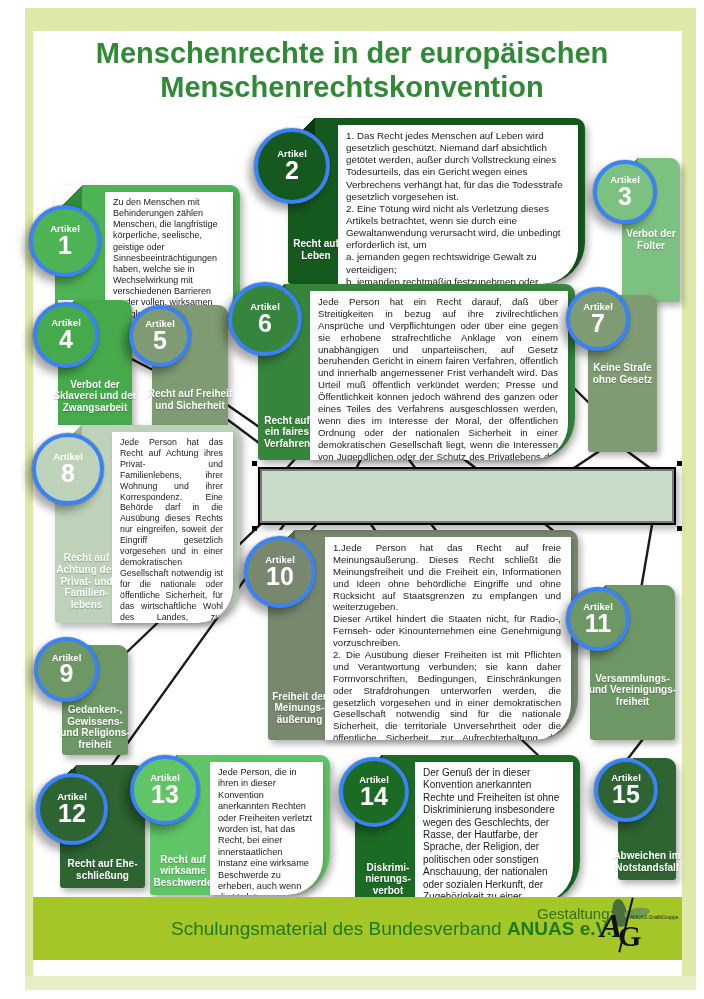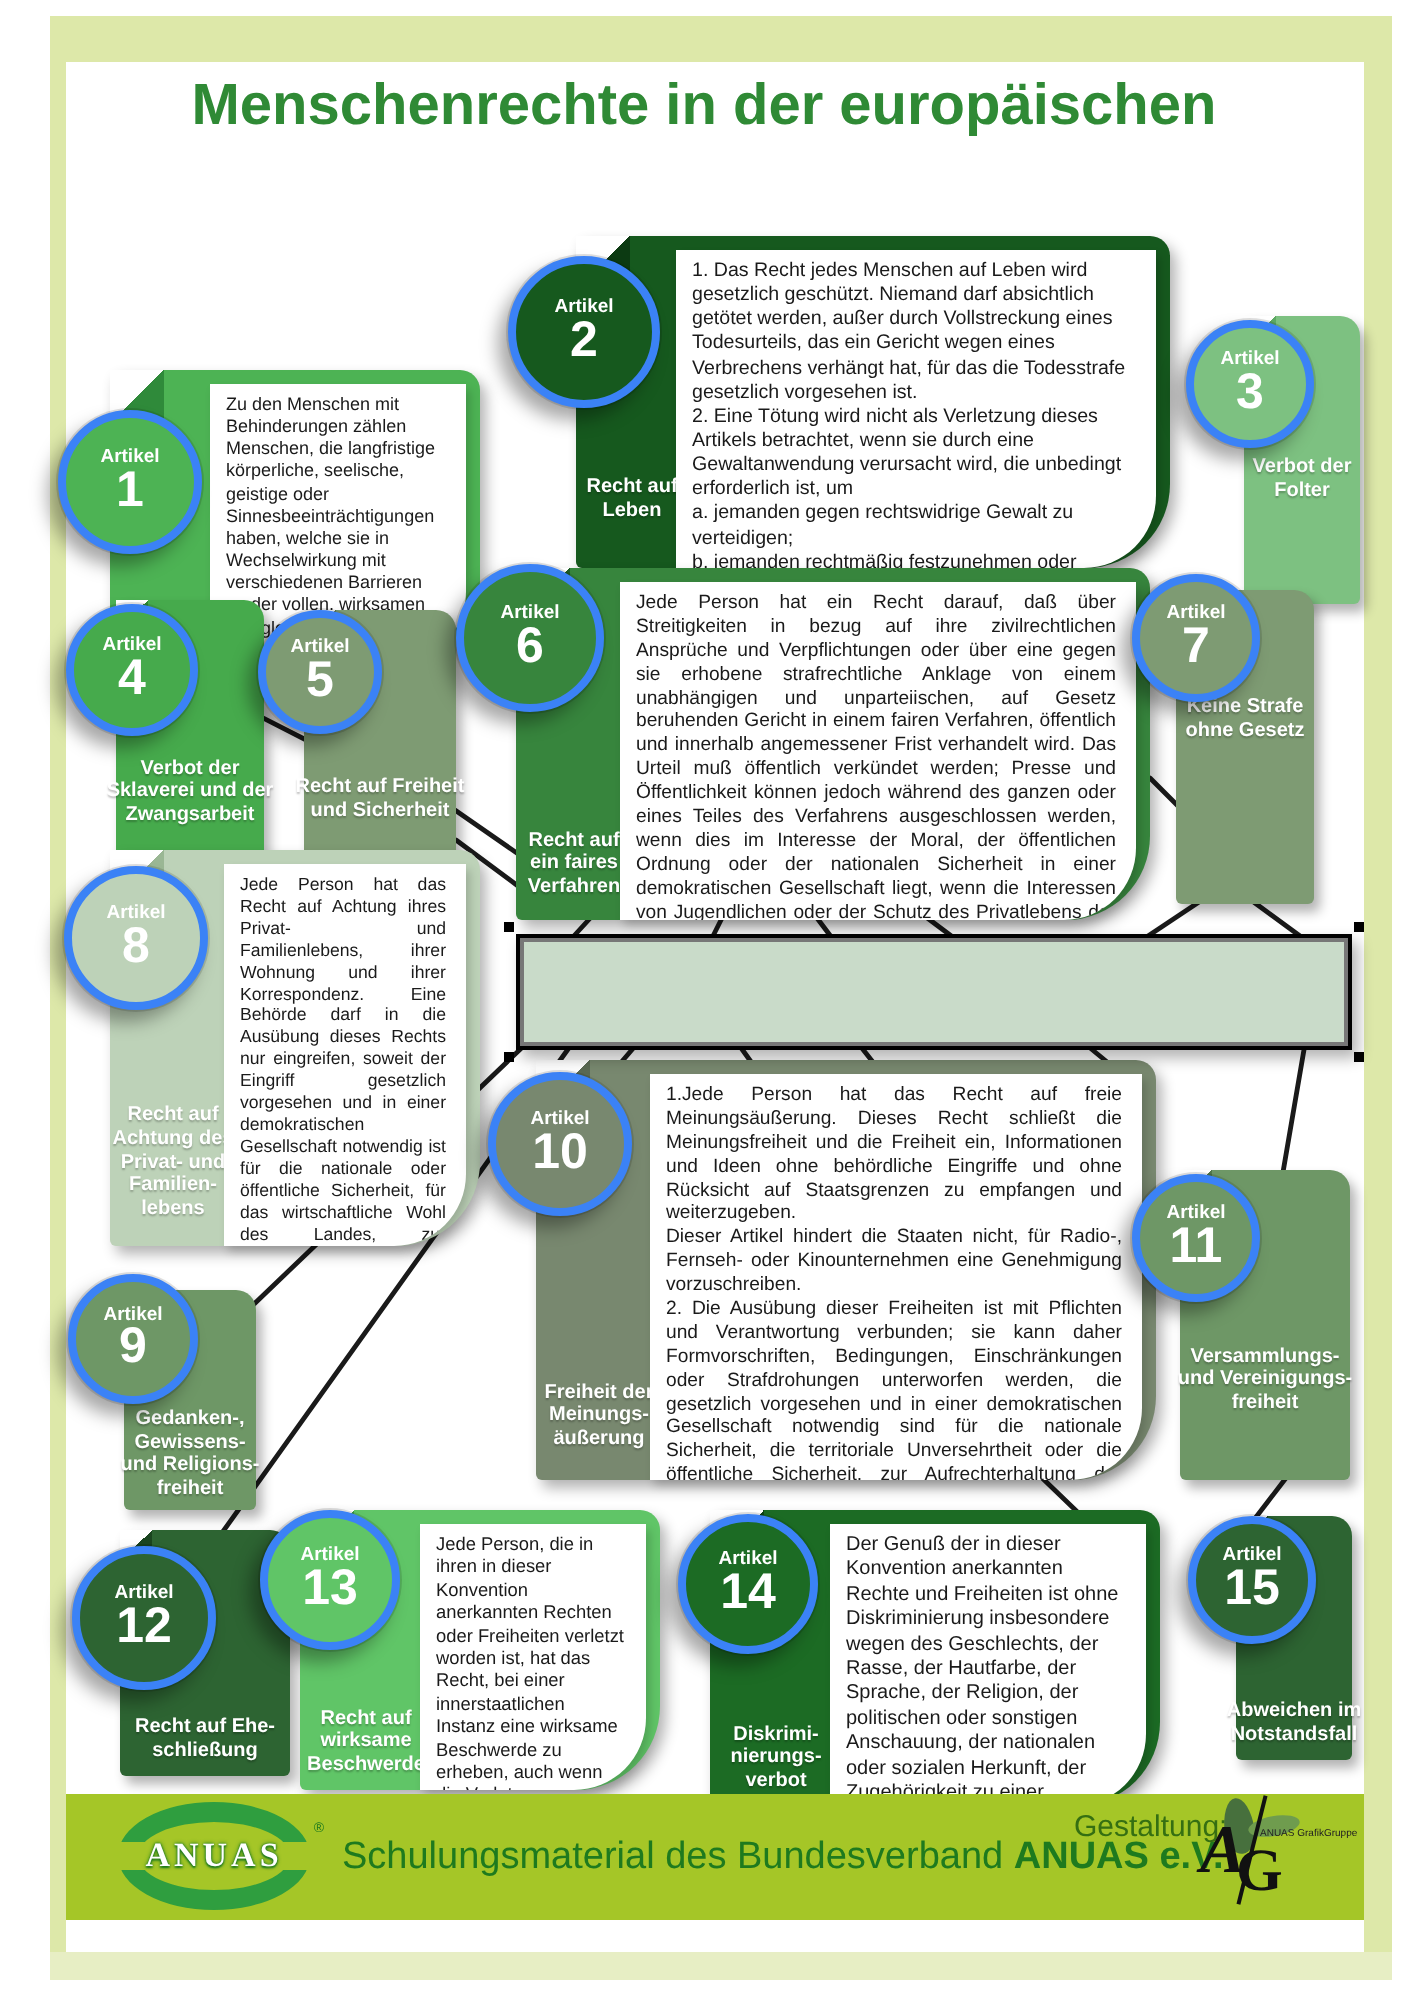--- a/index.html
+++ b/index.html
@@ -85,20 +85,21 @@
 
 <div class="page">
 
   <div class="frame frame-top" style="background: rgb(221, 232, 169);"></div>
   <div class="frame frame-left" style="background: rgb(221, 232, 169);"></div>
   <div class="frame frame-right" style="background: rgb(221, 232, 169);"></div>
   <div class="frame frame-bottom" style="background: rgb(231, 238, 196);"></div>
 
   <div class="title" style="color: rgb(47, 138, 53);">
     <div>Menschenrechte in der europäischen</div>
+    <div>Menschenrechtskonvention</div>
   </div>
 
   <svg class="links" width="704" height="999" viewBox="0 0 704 999">
     <line x1="376" y1="267" x2="376" y2="287"></line>
     <line x1="232" y1="296" x2="262" y2="338"></line>
     <line x1="110" y1="348" x2="159" y2="373"></line>
     <line x1="226" y1="404" x2="262" y2="429"></line>
     <line x1="646" y1="302" x2="629" y2="334"></line>
     <line x1="601" y1="450" x2="574" y2="468"></line>
     <line x1="575" y1="389" x2="589" y2="403"></line>
@@ -181,21 +182,21 @@
 - soweit das Gericht es für unbedingt erforderlich hält.
 - wenn unter besonderen Umständen eine öffentliche Verhandlung die Interessen der Rechtspflege beeinträchtigen würde.</div>
   </div>
 
   <div class="tag" style="left: 588px; top: 295px; width: 69px; height: 157px; --c: #7e9b73; --cd: #617e57;">
     <span class="fold"></span>
     <div class="circle" style="left:-22px;top:-8px;width:56px;height:56px">
       <span class="a-word">Artikel</span>
       <span class="a-num">7</span>
     </div>
-    <div class="tag-label" style="bottom:80px">Keine Strafe ohne Gesetz</div>
+    <div class="tag-label" style="bottom:66px">Keine Strafe ohne Gesetz</div>
   </div>
 
   <div class="group justify" style="left: 55px; top: 425px; width: 185px; height: 198px; --col: 57px; --c: #bdd2b8; --cd: #9ab794;">
     <span class="fold"></span>
     <div class="circle" style="left:-23px;top:8px;width:64px;height:64px">
       <span class="a-word">Artikel</span>
       <span class="a-num">8</span>
     </div>
     <div class="col-label" style="bottom:12px">Recht auf Achtung des Privat- und Familien-lebens</div>
     <div class="content" style="left:57px;font-size:8.8px">Jede Person hat das Recht auf Achtung ihres Privat- und Familienlebens, ihrer Wohnung und ihrer Korrespondenz. Eine Behörde darf in die Ausübung dieses Rechts nur eingreifen, soweit der Eingriff gesetzlich vorgesehen und in einer demokratischen Gesellschaft notwendig ist für die nationale oder öffentliche Sicherheit, für das wirtschaftliche Wohl des Landes, zur Aufrechterhaltung der Ordnung, zur Verhütung von Straftaten, zum Schutz der Gesundheit oder der Moral oder zum Schutz der Rechte und Freiheiten anderer.</div>
@@ -270,26 +271,20 @@
   </div>
 
   <div class="banner" style="background: rgb(201, 219, 201);">
     <span class="dot tl"></span>
     <span class="dot tr"></span>
     <span class="dot bl"></span>
     <span class="dot br"></span>
   </div>
 
   <div class="footer" style="background: rgb(165, 198, 39);">
-    <div class="anuas-logo">
-      <span class="anuas-ring"></span>
-      <span class="anuas-band" style="background: rgb(165, 198, 39);"></span>
-      <span class="anuas-text">ANUAS</span>
-      <span class="anuas-reg">®</span>
-    </div>
     <div class="footer-text" style="color: rgb(30, 122, 30);">
       <span>Schulungsmaterial des Bundesverband </span><b>ANUAS e.V.</b>
     </div>
     <div class="gestaltung">Gestaltung:</div>
     <div class="ag-logo">
       <span class="ag-leaf1"></span>
       <span class="ag-leaf2"></span>
       <span class="ag-slash"></span>
       <span class="ag-a">A</span>
       <span class="ag-g">G</span>

